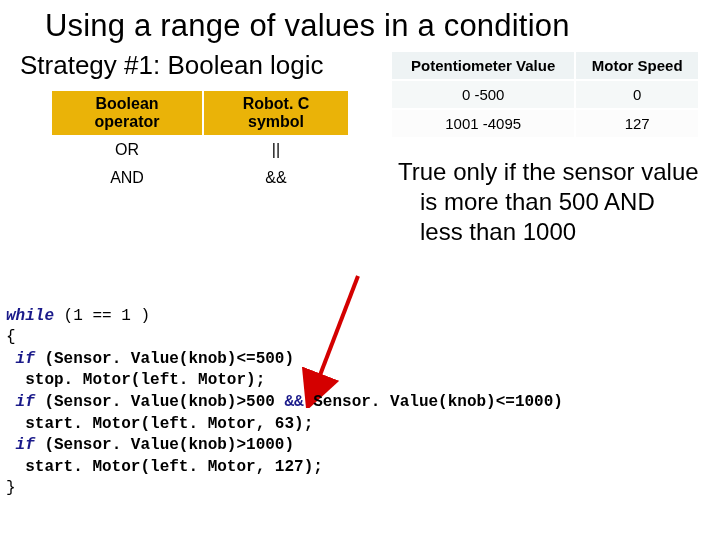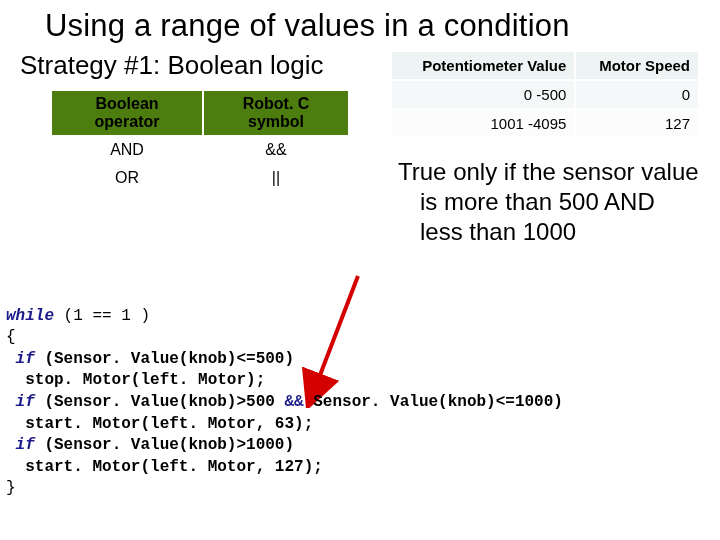--- a/index.html
+++ b/index.html
@@ -36,35 +36,35 @@
   table.op-table {
     border-collapse: separate;
     border-spacing: 2px;
     margin-left: 30px;
     font-size: 16px;
   }
   table.op-table th {
     font-weight: 700;
     text-align: center;
     padding: 4px 16px;
-    background:#4d7c0f;
+    background:#eab308;
   }
   table.op-table td {
     text-align: center;
     padding: 4px 16px;
   }
 
   table.range-table {
     border-collapse: separate;
     border-spacing: 2px;
     font-size: 15px;
     width: 100%;
   }
   table.range-table th, table.range-table td {
-    text-align: right;
+    text-align: center;
     padding: 5px 8px;
   }
   table.range-table th {
     font-weight: 700;
     background: #eef3f4;
   }
   table.range-table tr:nth-child(even) td { background:#f5f8f8; }
   table.range-table tr:nth-child(odd) td { background:#fcfcfc; }
 
   .explain {
@@ -108,26 +108,26 @@
 <div class="top-row">
   <div class="left-col">
     <div class="subtitle">Strategy #1: Boolean logic</div>
     <table class="op-table">
       <tbody>
           <tr>
         <th>Boolean operator</th>
         <th>Robot. C symbol</th>
       </tr>
       <tr>
+        <td>OR</td>
+        <td>||</td>
+      </tr>
+      <tr>
         <td>AND</td>
         <td>&amp;&amp;</td>
-      </tr>
-      <tr>
-        <td>OR</td>
-        <td>||</td>
       </tr>
     </tbody>
       </table>
   </div>
 
   <div class="right-col">
     <table class="range-table">
       <tbody>
           <tr>
         <th>Potentiometer Value</th>

